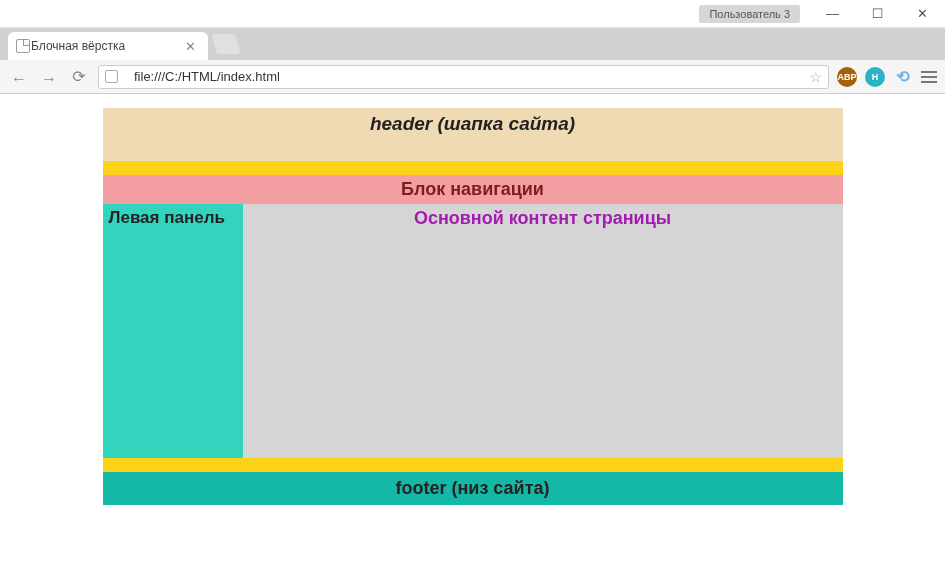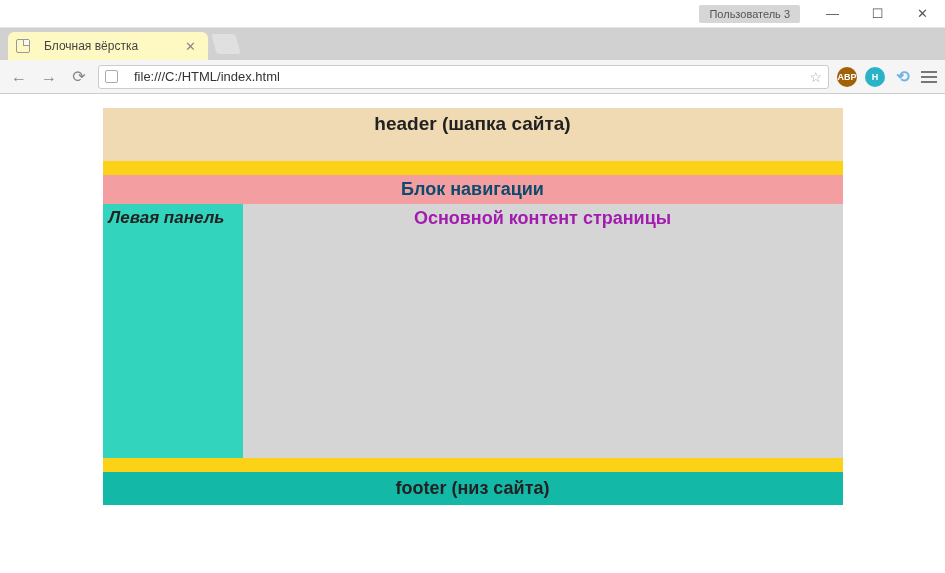--- a/index.html
+++ b/index.html
@@ -40,31 +40,31 @@
     }
     
     .tabstrip {
       height: 32px;
       background: #d1d1d1;
       display: flex;
       align-items: flex-end;
       padding: 0 8px;
     }
     .tab {
-      background: #fef9c3;
+      background: #ffffff;
       height: 28px;
       min-width: 200px;
       display: flex;
       align-items: center;
       padding: 4px 8px;
       border-top-left-radius: 6px;
       border-top-right-radius: 6px;
       font-size: 12px;
       color: #444;
-      gap: 14px;
+      gap: 1px;
       position: relative;
     }
     .tab .page-icon {
       width: 14px; height: 14px;
       border: 1px solid #999;
       border-radius: 2px;
       display: inline-block;
       position: relative;
     }
     .tab .page-icon::after {
@@ -170,45 +170,45 @@
       margin: 0 auto;
       font-family: Arial, sans-serif;
     }
     .header-block {
       background: #efdab4;
       text-align: center;
       font-size: 19px;
       font-weight: bold;
       padding: 5px 0 26px 0;
       color: #222;
+      font-style: italic;
     }
     .yellow-sep {
       height: 14px;
       background: #fcd218;
     }
     .nav-block {
       background: #f39ea1;
       text-align: center;
       font-size: 18px;
       font-weight: bold;
       padding: 4px 0;
-      color: #0c4a6e;
+      color: #7f1d1d;
     }
     .columns {
       display: flex;
       height: 254px;
     }
     .left-panel {
       background: #32d4bd;
       width: 140px;
       font-size: 17px;
       font-weight: bold;
       color: #222;
       padding: 4px 6px;
-      font-style: italic;
     }
     .main-content {
       background: #d5d5d5;
       flex: 1;
       text-align: center;
       font-size: 18px;
       font-weight: bold;
       color: #a21caf;
       padding: 4px 0;
     }

